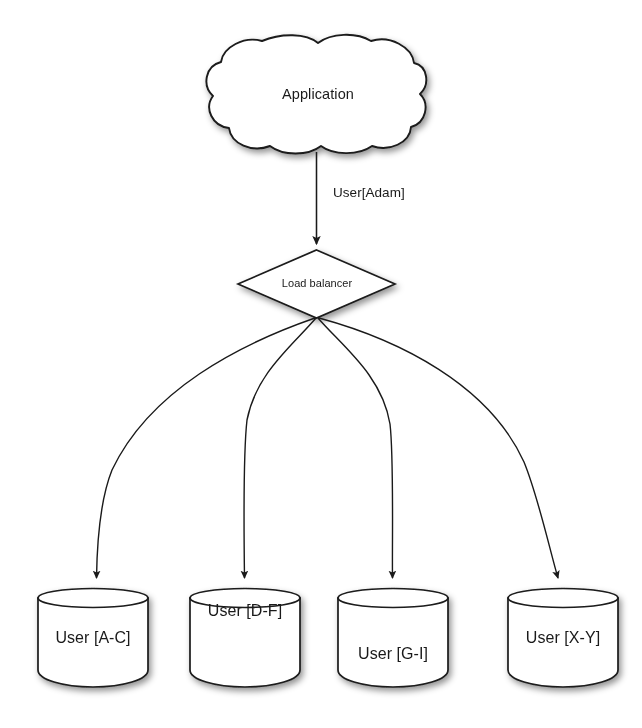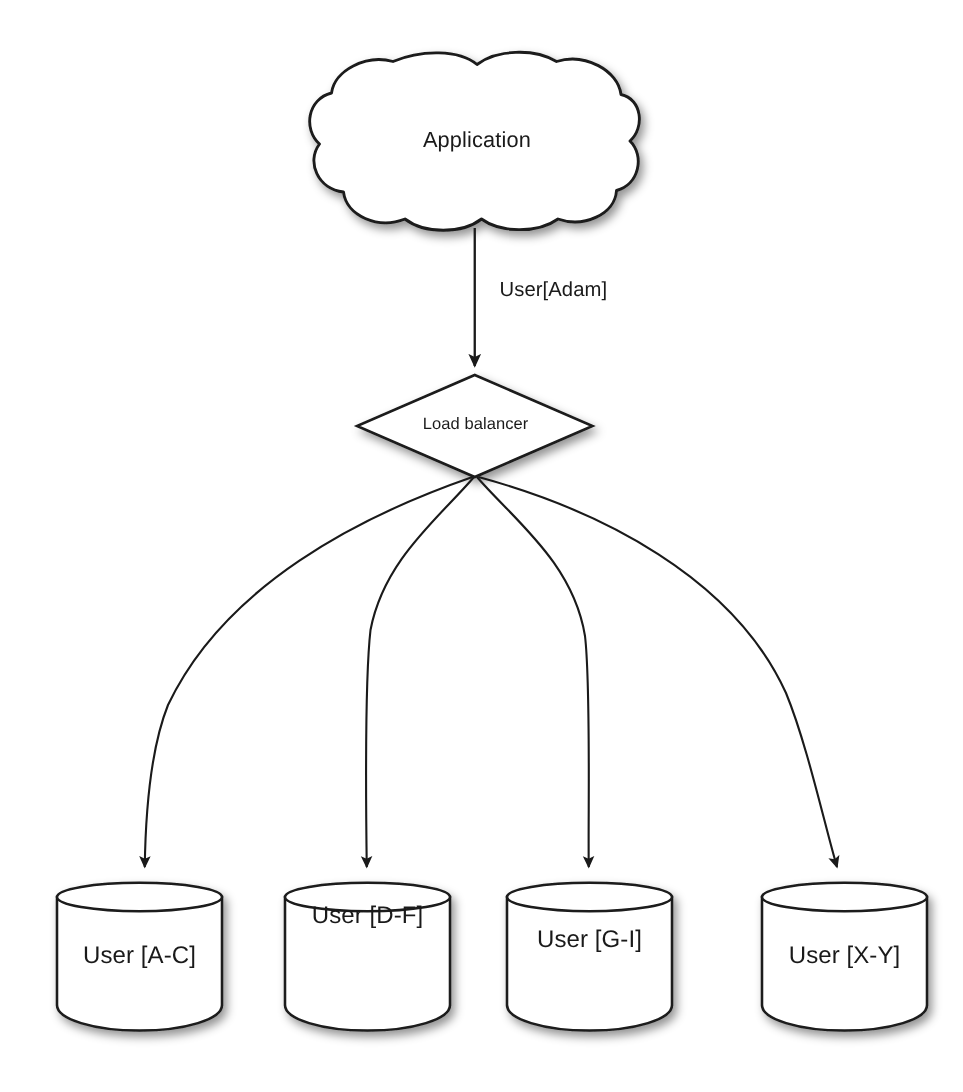--- a/index.html
+++ b/index.html
@@ -131,17 +131,17 @@
   <div class="node-label label-cloud centered" style="left:318px; top:94px;">Application</div>
 
   <div class="node-label label-edge" style="left:333px; top:185px;">User[Adam]</div>
 
   <div class="node-label label-diamond centered" style="left:317px; top:283px;">Load balancer</div>
 
   <div class="node-label label-db centered" style="left:93px; top:638px;">User [A-C]</div>
 
   <div class="node-label label-db centered" style="left:245px; top:611px;">User [D-F]</div>
 
-  <div class="node-label label-db centered" style="left:393px; top:627px;">User [G-I]</div>
+  <div class="node-label label-db centered" style="left:393px; top:654px;">User [G-I]</div>
 
   <div class="node-label label-db centered" style="left:563px; top:638px;">User [X-Y]</div>
 
 </div>
 
 </body></html>

